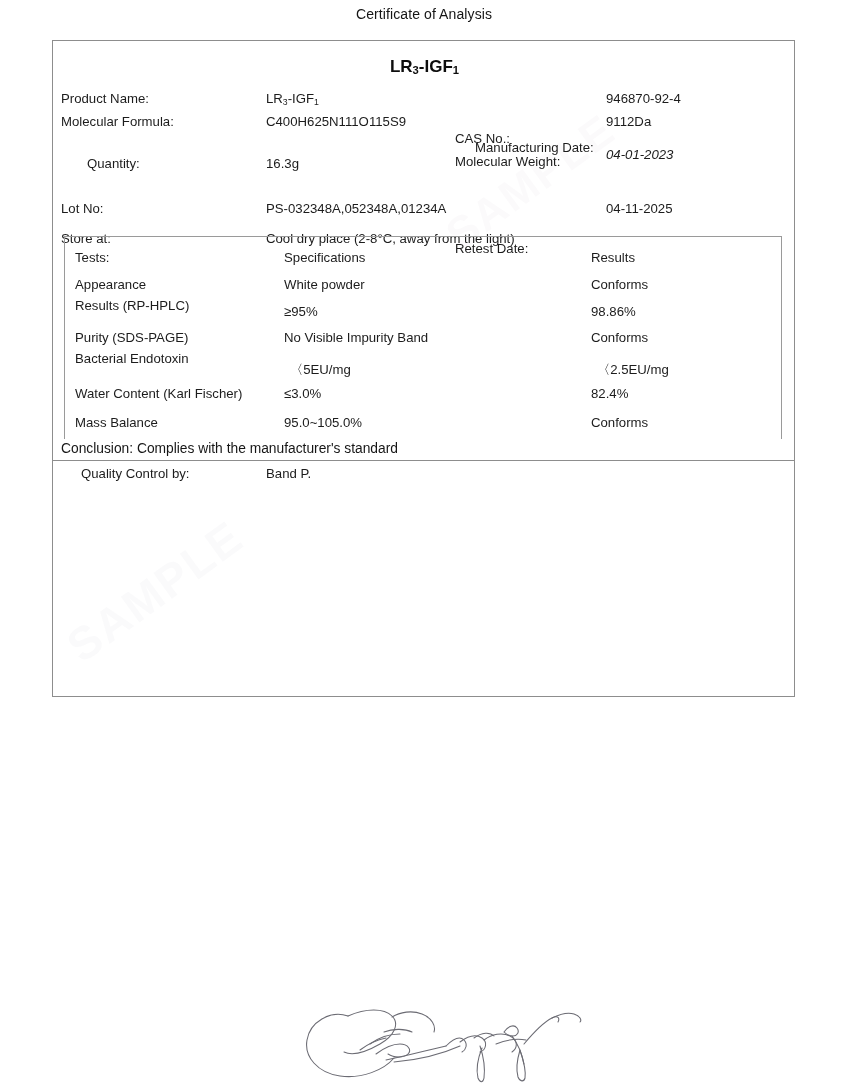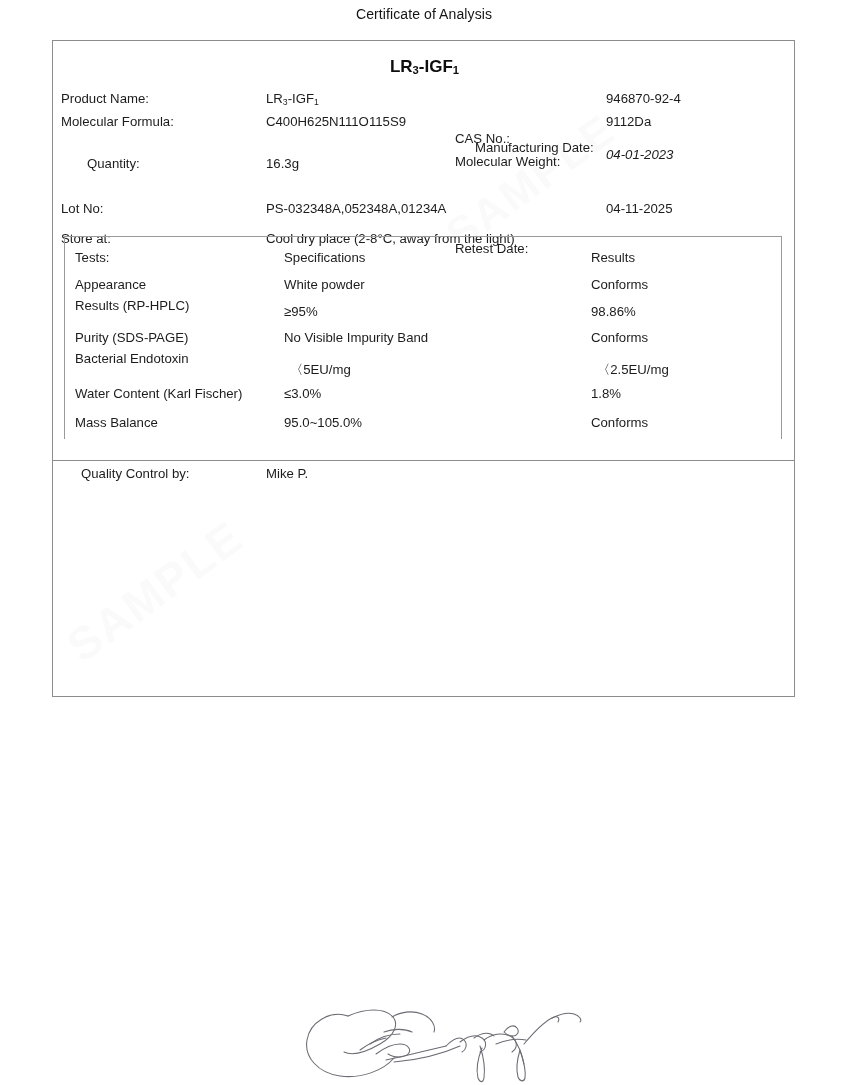--- a/index.html
+++ b/index.html
@@ -256,37 +256,38 @@
 
     <div class="tests-row" style="top:114px;">
       <span class="col-test">Bacterial Endotoxin</span>
       <span class="col-spec indent" style="top:10px;">〈5EU/mg</span>
       <span class="col-res indent" style="top:10px;">〈2.5EU/mg</span>
     </div>
 
     <div class="tests-row" style="top:149px;">
       <span class="col-test">Water Content (Karl Fischer)</span>
       <span class="col-spec">≤3.0%</span>
-      <span class="col-res">1.8%</span>
+      <span class="col-res">82.4%</span>
     </div>
 
     <div class="tests-row" style="top:178px;">
       <span class="col-test">Mass Balance</span>
       <span class="col-spec">95.0~105.0%</span>
       <span class="col-res">Conforms</span>
     </div>
 
   </div>
 
+  <div class="conclusion">Conclusion: Complies with the manufacturer's standard</div>
 
   <div class="divider"></div>
 
   <div class="qc-row">
     <span class="qc-label">Quality Control by:</span>
-    <span class="qc-value">Mike P.</span>
+    <span class="qc-value">Band P.</span>
   </div>
 
 </div>
 
 <div class="signature">
   <svg width="300" height="97" viewBox="0 0 300 97" fill="none" xmlns="http://www.w3.org/2000/svg">
     <g stroke="#6b6b73" stroke-width="1.05" fill="none" stroke-linecap="round" stroke-linejoin="round">
       <path d="M60 28 C42 22, 22 34, 19 52 C16 69, 30 85, 52 88 C74 91, 96 82, 106 70"></path>
       <path d="M60 28 C78 20, 96 20, 104 28 C112 36, 106 48, 92 56 C78 64, 64 68, 56 64"></path>
       <path d="M104 29 C112 24, 124 22, 134 26 C144 30, 148 38, 146 44"></path>

